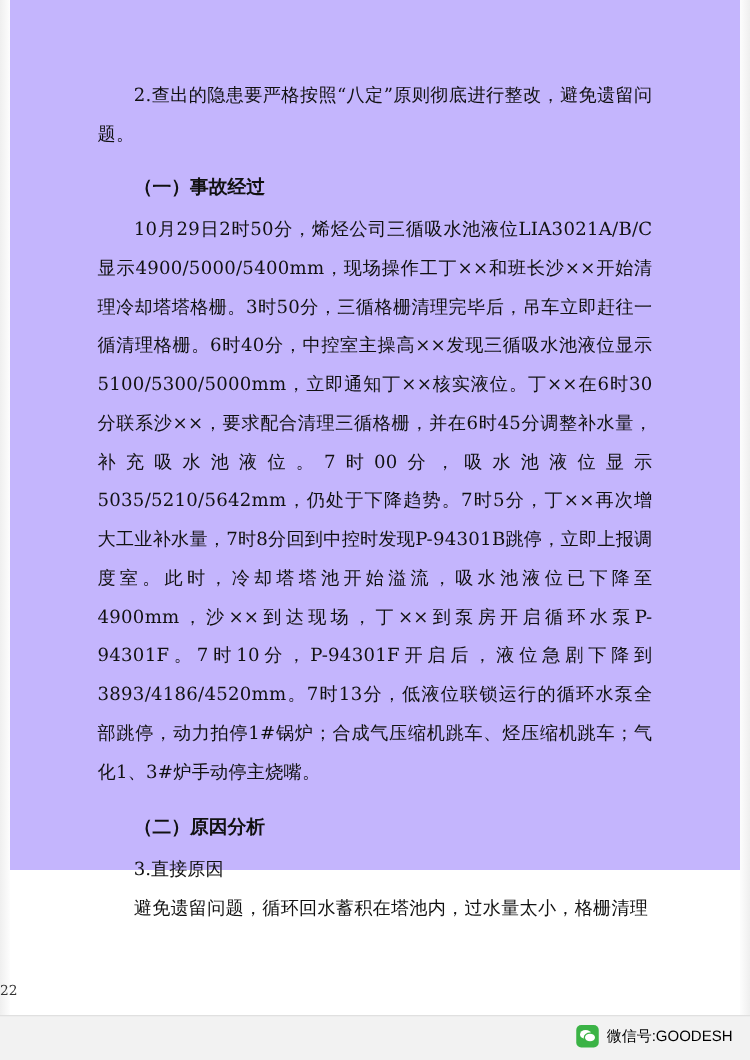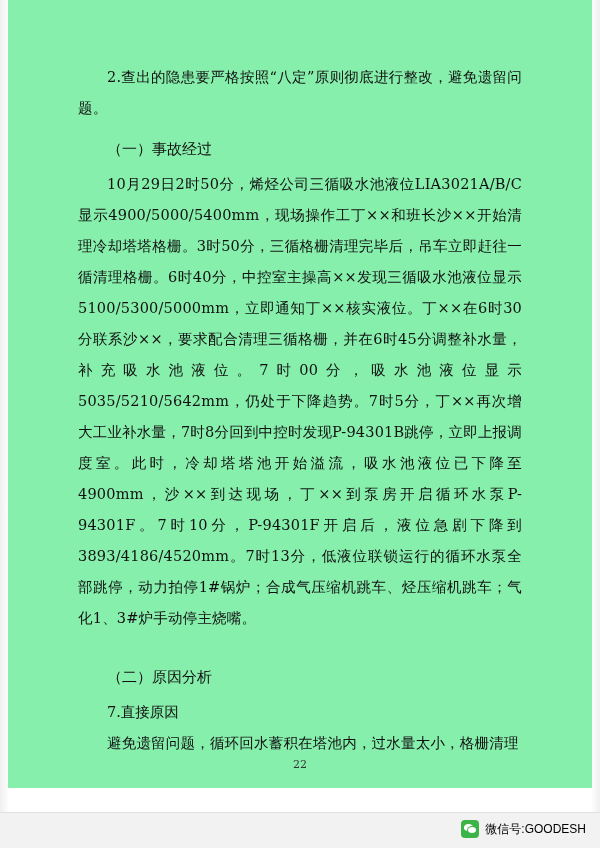--- a/index.html
+++ b/index.html
@@ -12,22 +12,22 @@
     background: #ffffff;
     font-family: "DejaVu Serif", "Liberation Serif", serif;
     color: #111111;
     position: relative;
     overflow: hidden;
   }
   .page {
     position: absolute;
     top: 0; left: 0;
     width: 600px;
-    height: 788px;
-    background: #86efac;
+    height: 696px;
+    background: #c4b5fd;
     box-sizing: border-box;
   }
   .content {
     position: absolute;
     left: 78px;
     top: 62px;
     width: 444px;
   }
   .para {
     font-size: 14.5px;
@@ -42,40 +42,40 @@
   }
   .section-title {
     font-size: 15.5px;
     font-weight: bold;
     line-height: 31px;
     margin: 22px 0 18px 0;
     letter-spacing: 0.3px;
   }
   .sub-title {
     font-size: 15px;
-    font-weight: normal;
+    font-weight: bold;
     line-height: 31px;
     margin: 10px 0 4px 0;
     text-indent: 29px;
   }
   .sub-title-small {
     font-size: 14.5px;
     line-height: 31px;
     margin: 2px 0 0 0;
     text-indent: 29px;
   }
   .gap-top {
-    margin-top: 28px;
+    margin-top: 12px;
   }
   .page-number {
     position: absolute;
     left: 0;
-    top: 758px;
+    top: 786px;
     width: 600px;
-    text-align: center;
+    text-align: left;
     font-size: 11px;
     color: #333;
     font-family: "DejaVu Serif", "Liberation Serif", serif;
   }
   .footer-bar {
     position: absolute;
     left: 0;
     top: 812px;
     width: 600px;
     height: 36px;
@@ -143,21 +143,21 @@
 
     <p class="para indent2">2.查出的隐患要严格按照“八定”原则彻底进行整改，避免遗留问题。</p>
 
 
     <h3 class="sub-title">（一）事故经过</h3>
 
     <p class="para indent2">10月29日2时50分，烯烃公司三循吸水池液位LIA3021A/B/C显示4900/5000/5400mm，现场操作工丁××和班长沙××开始清理冷却塔塔格栅。3时50分，三循格栅清理完毕后，吊车立即赶往一循清理格栅。6时40分，中控室主操高××发现三循吸水池液位显示5100/5300/5000mm，立即通知丁××核实液位。丁××在6时30分联系沙××，要求配合清理三循格栅，并在6时45分调整补水量，补充吸水池液位。7时00分，吸水池液位显示5035/5210/5642mm，仍处于下降趋势。7时5分，丁××再次增大工业补水量，7时8分回到中控时发现P-94301B跳停，立即上报调度室。此时，冷却塔塔池开始溢流，吸水池液位已下降至4900mm，沙××到达现场，丁××到泵房开启循环水泵P-94301F。7时10分，P-94301F开启后，液位急剧下降到3893/4186/4520mm。7时13分，低液位联锁运行的循环水泵全部跳停，动力拍停1#锅炉；合成气压缩机跳车、烃压缩机跳车；气化1、3#炉手动停主烧嘴。</p>
 
     <h3 class="sub-title gap-top">（二）原因分析</h3>
 
-    <p class="sub-title-small">7.直接原因</p>
+    <p class="sub-title-small">3.直接原因</p>
 
     <p class="para indent2">避免遗留问题，循环回水蓄积在塔池内，过水量太小，格栅清理</p>
 
   </div>
 
   <div class="page-number">22</div>
 
 </div>
 
 <div class="footer-bar"></div>

